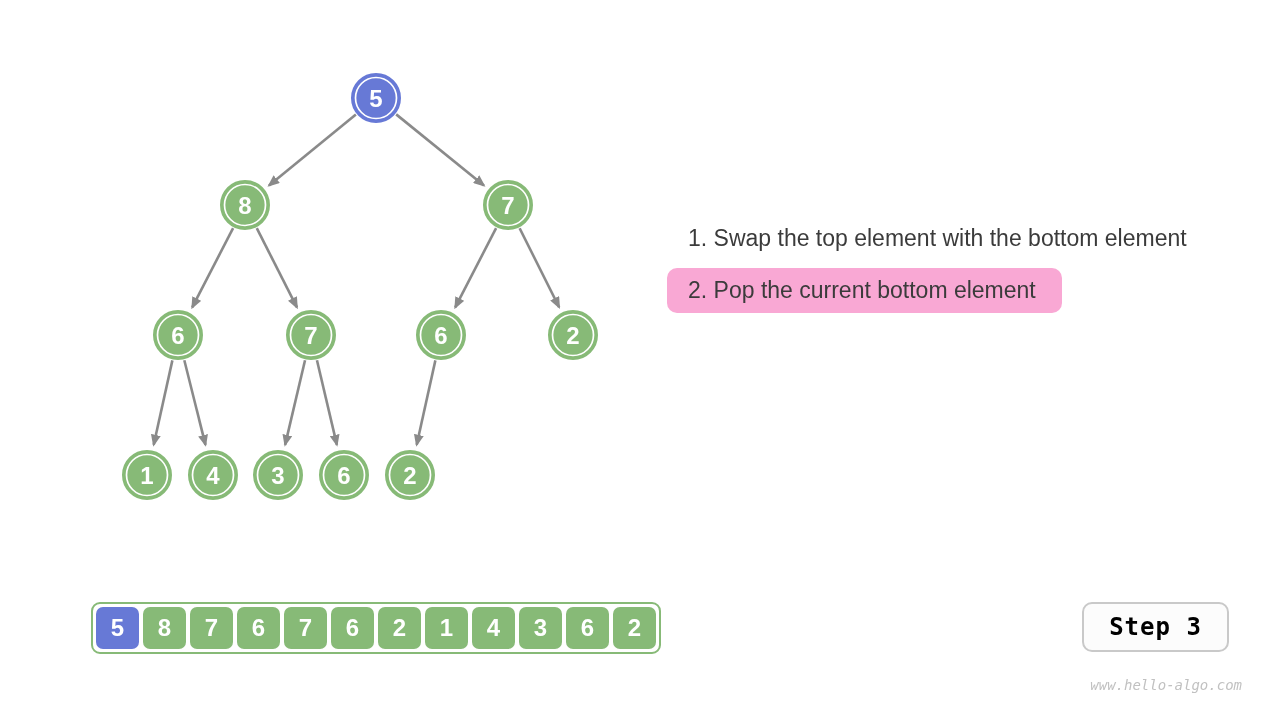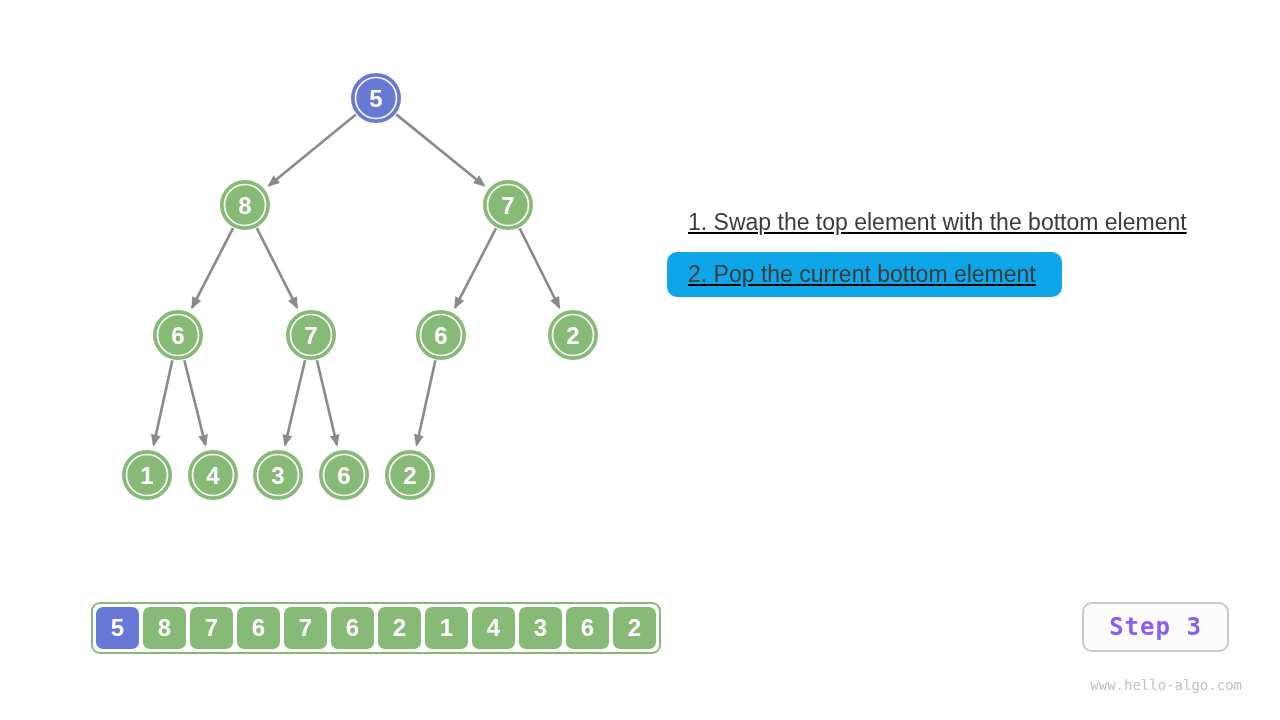--- a/index.html
+++ b/index.html
@@ -26,35 +26,35 @@
   .explain-heading {
     position: absolute;
     left: 690px; top: 164px;
     font-size: 24px;
     font-weight: bold;
     color: #3b3b3b;
     white-space: nowrap;
   }
   .steps-list {
     position: absolute;
-    left: 667px; top: 200px; text-decoration: underline;
+    left: 667px; top: 216px;
   }
   .step-line {
     height: 45px;
     margin-bottom: 7px;
     display: flex;
     align-items: center;
     padding: 0 26px 0 21px;
     font-size: 23px;
     color: #3b3b3b;
     white-space: nowrap;
     width: fit-content;
     border-radius: 10px;
   }
-  .step-line.highlighted { background: #0ea5e9; }
+  .step-line.highlighted { background: #f9a8d4; }
   .heap-array {
     position: absolute;
     left: 91px; top: 602px;
     display: flex;
     gap: 4px;
     padding: 3px;
     border: 2px solid #87ba77;
     border-radius: 9px;
     background: #ffffff;
   }
@@ -74,30 +74,31 @@
     width: 147px; height: 50px;
     border: 2px solid #c9c9c9;
     border-radius: 10px;
     background: #fcfcfc;
     display: flex;
     align-items: center;
     justify-content: center;
     font-family: "DejaVu Sans Mono", monospace;
     font-weight: bold;
     font-size: 24px;
-    color: #8b5cf6;
+    color: #000000;
     letter-spacing: 1px;
   }
   .watermark {
     position: absolute;
     right: 38px; top: 677px;
     font-family: "DejaVu Sans Mono", monospace;
     font-size: 14px;
     color: #c1c1c1;
     white-space: nowrap;
+    font-style: italic;
   }
 </style>
 </head>
 <body>
 
 <div class="canvas">
 
   <svg class="tree-svg" viewBox="0 0 660 570" xmlns="http://www.w3.org/2000/svg">
     <defs>
       <marker id="arrowhead" markerUnits="userSpaceOnUse" markerWidth="12" markerHeight="10" refX="10" refY="5" orient="auto">

